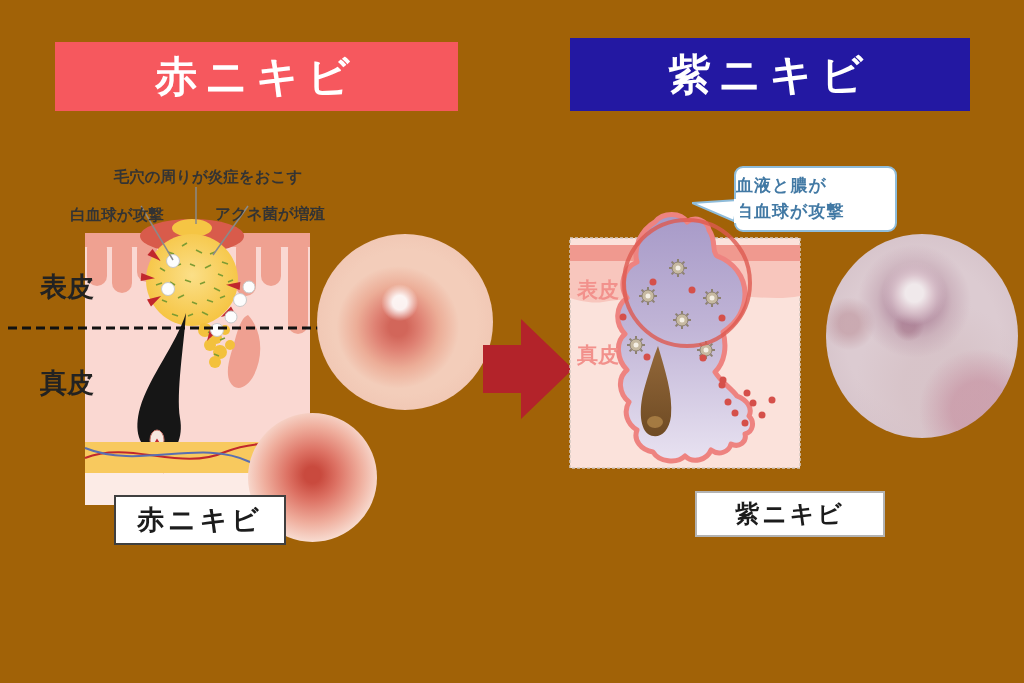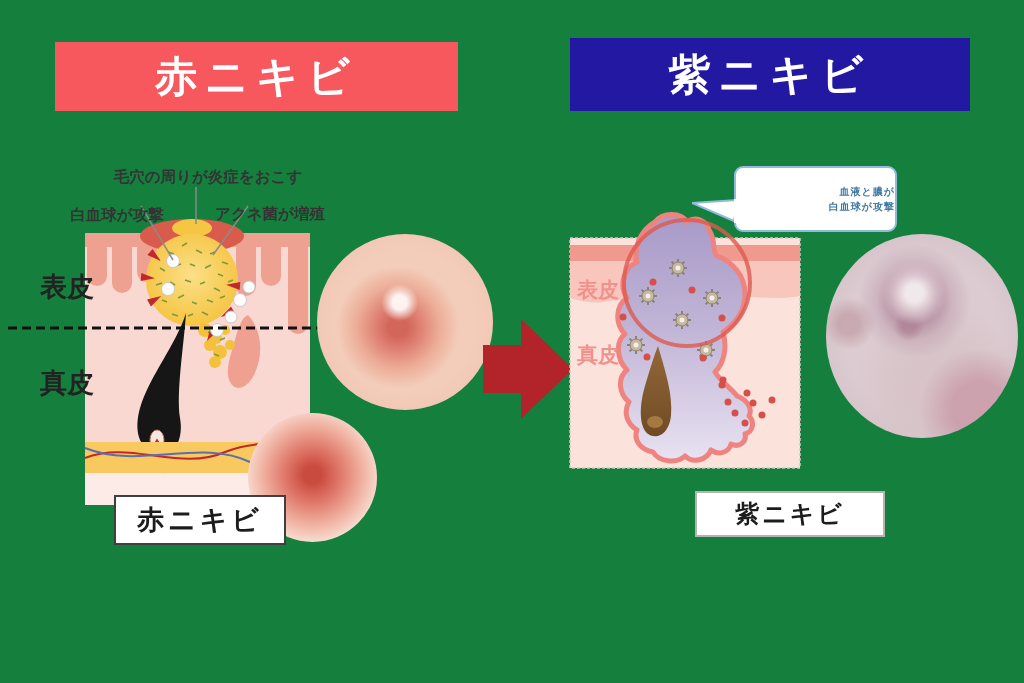--- a/index.html
+++ b/index.html
@@ -1,16 +1,16 @@
 <!DOCTYPE html>
 <html><head>
 <meta charset="utf-8">
 <style>
   html,body{margin:0;padding:0;background:#fff;}
-  .stage{position:relative;width:1024px;height:683px;background:#15803d;overflow:hidden;
+  .stage{position:relative;width:1024px;height:683px;background:#a16207;overflow:hidden;
          font-family:"Liberation Sans","DejaVu Sans",sans-serif;}
   .banner{position:absolute;display:flex;align-items:center;justify-content:center;
           color:#fff;font-weight:bold;font-size:42px;letter-spacing:8px;}
   .banner-left{left:55px;top:42px;width:403px;height:69px;background:#F6585E;}
   .banner-right{left:570px;top:38px;width:400px;height:73px;background:#2318A2;}
   .caption{position:absolute;display:flex;align-items:center;justify-content:center;
            background:#fff;color:#1c1c1c;font-weight:bold;}
   .caption-left{left:114px;top:495px;width:168px;height:46px;border:2px solid #3f3f3f;
                 font-size:27px;letter-spacing:4px;}
   .caption-right{left:695px;top:491px;width:186px;height:42px;border:2px solid #b3b3b3;
@@ -27,22 +27,22 @@
     background:
       radial-gradient(circle at 46% 29%, #F0E9EB 0 5%, #DCC6CF 10%, rgba(0,0,0,0) 18%),
       radial-gradient(circle at 46% 33%, rgba(173,131,153,.78) 0 13%, rgba(186,150,166,.42) 22%, rgba(0,0,0,0) 33%),
       radial-gradient(circle at 43% 45%, rgba(148,88,108,.55) 0 4%, rgba(0,0,0,0) 10%),
       radial-gradient(circle at 80% 86%, rgba(193,128,148,.5) 0 12%, rgba(0,0,0,0) 26%),
       radial-gradient(circle at 12% 44%, rgba(168,108,118,.35) 0 5%, rgba(0,0,0,0) 13%),
       radial-gradient(circle at 60% 75%, rgba(215,195,200,.9) 0 20%, rgba(0,0,0,0) 45%),
       radial-gradient(circle at 50% 50%, #DCCBD1 0 55%, #D5C2C9 80%, #CCB7BF 100%);}
   .bubble{position:absolute;left:734px;top:166px;width:159px;height:62px;background:#fff;
           border:2px solid #8FBCDA;border-radius:9px;display:flex;flex-direction:column;
-          align-items:flex-end;justify-content:center;color:#4279A4;font-weight:bold;
-          font-size:10px;line-height:1.55;letter-spacing:1px;z-index:5;}
+          align-items:flex-start;justify-content:center;color:#4279A4;font-weight:bold;
+          font-size:17px;line-height:1.55;letter-spacing:1px;z-index:5;}
   .bubble-tail{position:absolute;left:692px;top:197px;z-index:6;}
   .abs-svg{position:absolute;}
   svg text{font-family:"Liberation Sans","DejaVu Sans",sans-serif;}
 </style>
 </head>
 <body>
 
 <div class="stage">
 
   <div class="banner banner-left">

